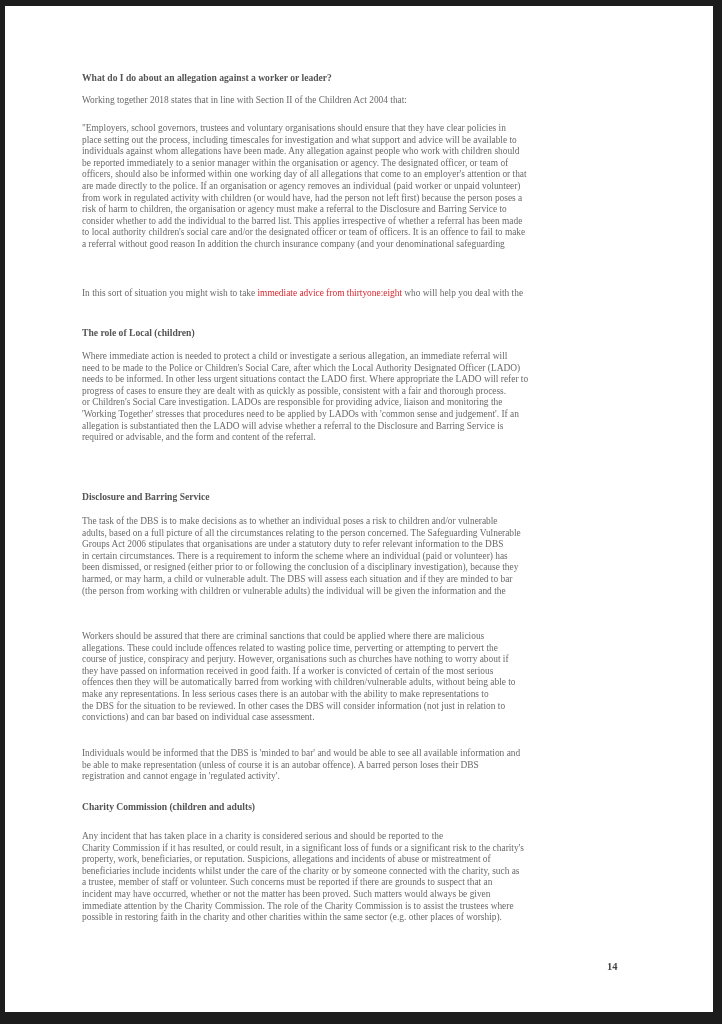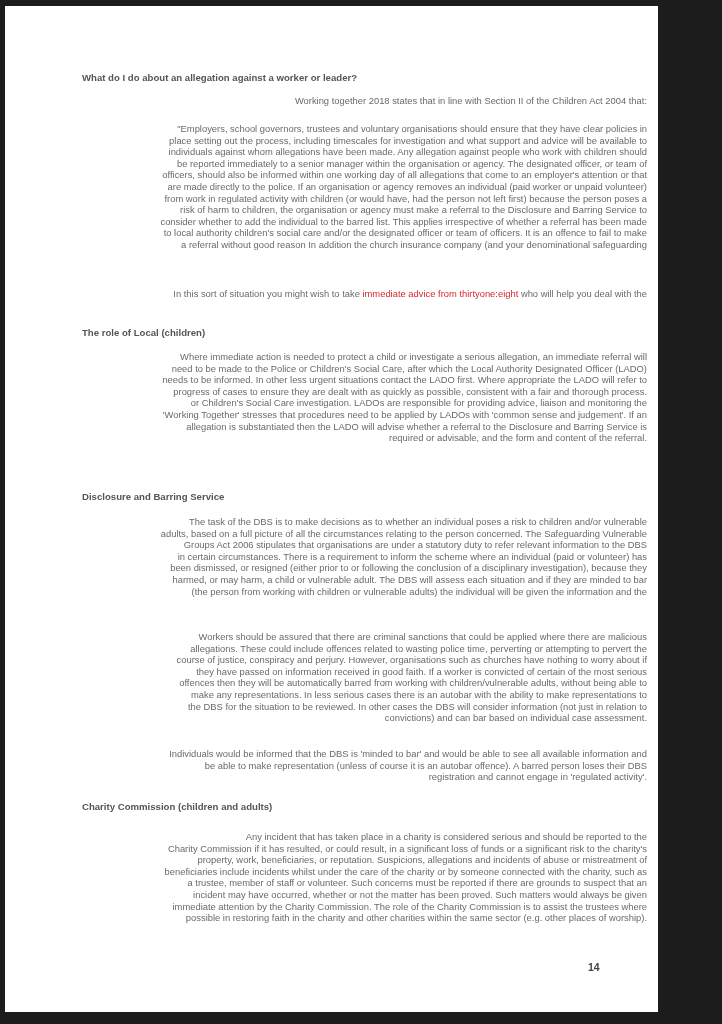--- a/index.html
+++ b/index.html
@@ -2,33 +2,34 @@
 <html><head>
 <meta charset="utf-8">
 <style>
   html, body { margin: 0; padding: 0; }
   body {
     width: 722px; height: 1024px; background: #1c1c1c;
     position: relative; overflow: hidden;
     font-family: "Liberation Sans", sans-serif;
   }
   .page {
-    position: absolute; left: 5px; top: 6px; width: 653px; height: 1006px;
+    position: absolute; left: 5px; top: 6px; width: 708px; height: 1006px;
     background: #ffffff;
+    font-family: Liberation Serif, serif;
   }
   .content {
     position: absolute; left: 77px; top: 0; width: 565px;
     color: #6a6a6a; font-size: 9.4px; line-height: 11.6px;
   }
   .h { position: absolute; left: 0; font-weight: bold; color: #555555; font-size: 9.6px; white-space: nowrap; }
   .p { position: absolute; left: 0; width: 565px; }
-  .line { display: block; white-space: nowrap; text-align: right; }
+  .line { display: block; white-space: nowrap; }
   .red { color: #d7272f; }
   .pagenum {
-    position: absolute; left: 583px; top: 955px; font-size: 10.5px; font-weight: bold; color: #444444;
+    position: absolute; left: 602px; top: 955px; font-size: 10.5px; font-weight: bold; color: #444444;
   }
 </style>
 </head>
 <body>
 
 <div class="page">
   <div class="content">
 
     <div class="h" style="top:66px">What do I do about an allegation against a worker or leader?</div>
 

